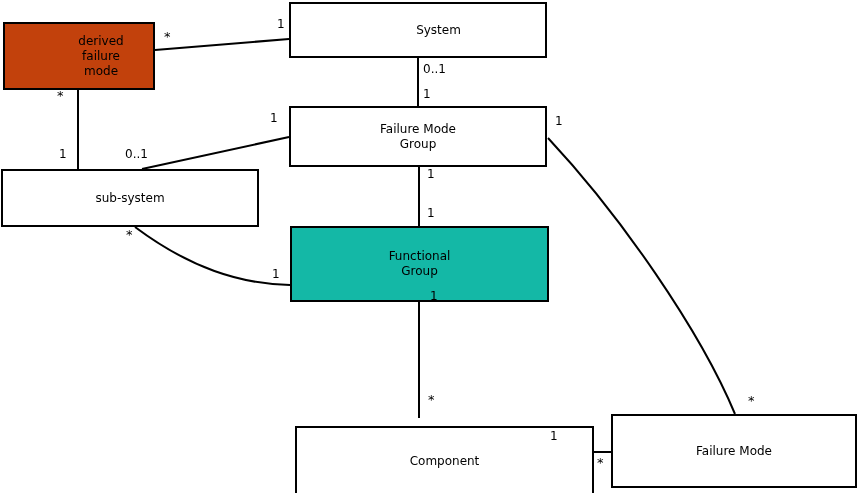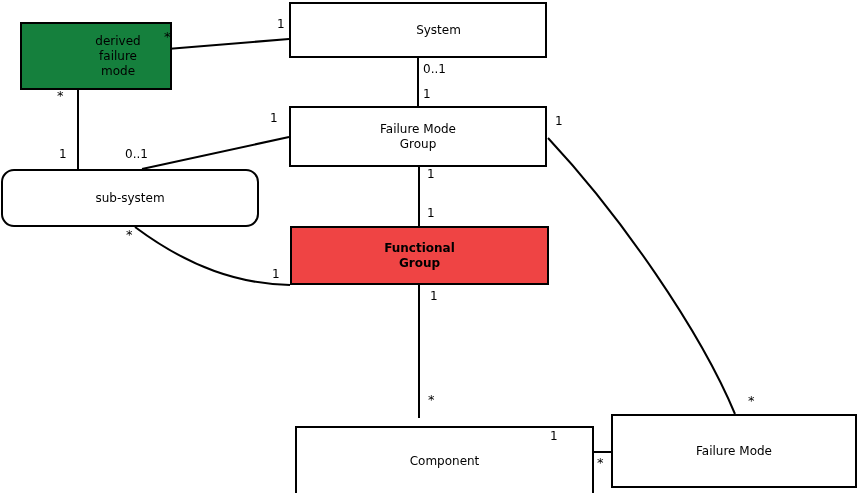--- a/index.html
+++ b/index.html
@@ -63,36 +63,36 @@
       <path d="M 418 58 L 418 106" fill="none" stroke="#000000" stroke-width="2"></path>
       <path d="M 142 169 L 289 137" fill="none" stroke="#000000" stroke-width="2"></path>
       <path d="M 419 167 L 419 226" fill="none" stroke="#000000" stroke-width="2"></path>
       <path d="M 135 227 C 190 268, 240 284, 290 285" fill="none" stroke="#000000" stroke-width="2"></path>
       <path d="M 419 285 L 419 418" fill="none" stroke="#000000" stroke-width="2"></path>
       <path d="M 546 452 L 611 452" fill="none" stroke="#000000" stroke-width="2"></path>
       <path d="M 548 138 C 620 215, 700 330, 735 414" fill="none" stroke="#000000" stroke-width="2"></path>
     </svg>
 
   <div id="class-layer">
-      <div class="uml-class" style="left: 20px; top: 22px; width: 152px; height: 68px; border-color: rgb(0, 0, 0); background: #15803d; justify-content: center;">
+      <div class="uml-class" style="left: 3px; top: 22px; width: 152px; height: 68px; border-color: rgb(0, 0, 0); background: #c2410c; justify-content: center;">
         <div class="uml-class-name" style="transform: translateX(22px);">derived
 failure
 mode</div>
       </div>
       <div class="uml-class" style="left: 289px; top: 2px; width: 258px; height: 56px; border-color: rgb(0, 0, 0); background: rgb(255, 255, 255); padding-left: 41px;">
         <div class="uml-class-name">System</div>
       </div>
       <div class="uml-class" style="left: 289px; top: 106px; width: 258px; height: 61px; border-color: rgb(0, 0, 0); background: rgb(255, 255, 255);">
         <div class="uml-class-name">Failure Mode
 Group</div>
       </div>
-      <div class="uml-class" style="left: 1px; top: 169px; width: 258px; height: 58px; border-color: rgb(0, 0, 0); background: rgb(255, 255, 255); border-radius: 13px;">
+      <div class="uml-class" style="left: 1px; top: 169px; width: 258px; height: 58px; border-color: rgb(0, 0, 0); background: rgb(255, 255, 255);">
         <div class="uml-class-name">sub-system</div>
       </div>
-      <div class="uml-class" style="left: 290px; top: 226px; width: 259px; height: 59px; border-color: rgb(0, 0, 0); background: #ef4444; font-weight: bold;">
+      <div class="uml-class" style="left: 290px; top: 226px; width: 259px; height: 76px; border-color: rgb(0, 0, 0); background: #14b8a6;">
         <div class="uml-class-name">Functional
 Group</div>
       </div>
       <div class="uml-class" style="left: 295px; top: 426px; width: 299px; height: 70px; border-color: rgb(0, 0, 0); background: rgb(255, 255, 255);">
         <div class="uml-class-name">Component</div>
       </div>
       <div class="uml-class" style="left: 611px; top: 414px; width: 246px; height: 74px; border-color: rgb(0, 0, 0); background: rgb(255, 255, 255);">
         <div class="uml-class-name">Failure Mode</div>
       </div>
     </div>

